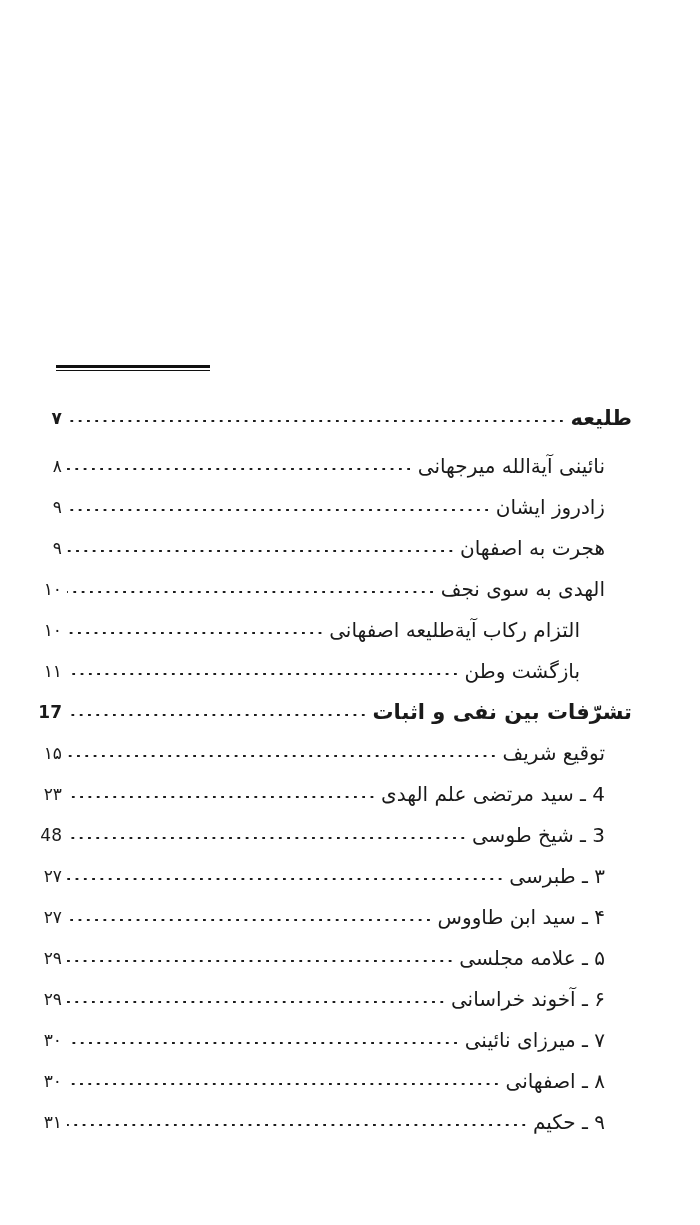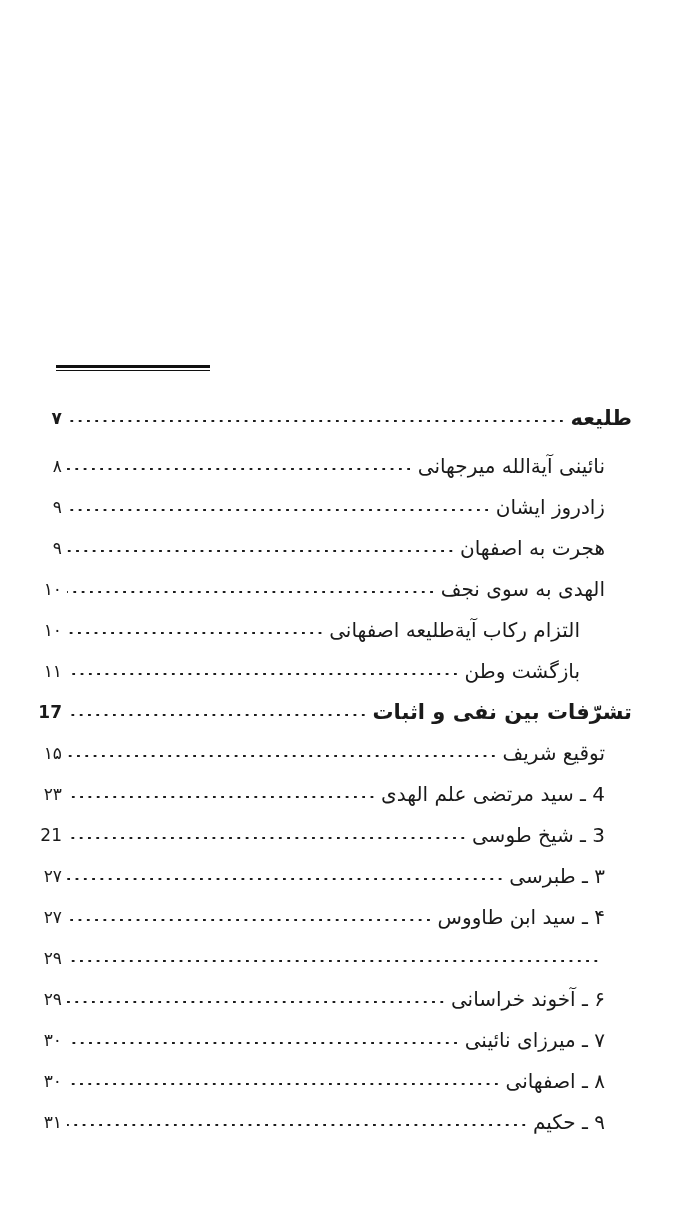--- a/index.html
+++ b/index.html
@@ -120,33 +120,34 @@
     <span class="page-num">۱۵</span>
   </div>
       <div class="toc-row level1">
     <span class="entry-title">4 ـ سید مرتضی علم الهدی</span>
     <span class="dot-leader"></span>
     <span class="page-num">۲۳</span>
   </div>
       <div class="toc-row level1">
     <span class="entry-title">3 ـ شیخ طوسی</span>
     <span class="dot-leader"></span>
-    <span class="page-num">21</span>
+    <span class="page-num">48</span>
   </div>
       <div class="toc-row level1">
     <span class="entry-title">۳ ـ طبرسی</span>
     <span class="dot-leader"></span>
     <span class="page-num">۲۷</span>
   </div>
       <div class="toc-row level1">
     <span class="entry-title">۴ ـ سید ابن طاووس</span>
     <span class="dot-leader"></span>
     <span class="page-num">۲۷</span>
   </div>
       <div class="toc-row level1">
+    <span class="entry-title">۵ ـ علامه مجلسی</span>
     <span class="dot-leader"></span>
     <span class="page-num">۲۹</span>
   </div>
       <div class="toc-row level1">
     <span class="entry-title">۶ ـ آخوند خراسانی</span>
     <span class="dot-leader"></span>
     <span class="page-num">۲۹</span>
   </div>
       <div class="toc-row level1">
     <span class="entry-title">۷ ـ میرزای نائینی</span>

